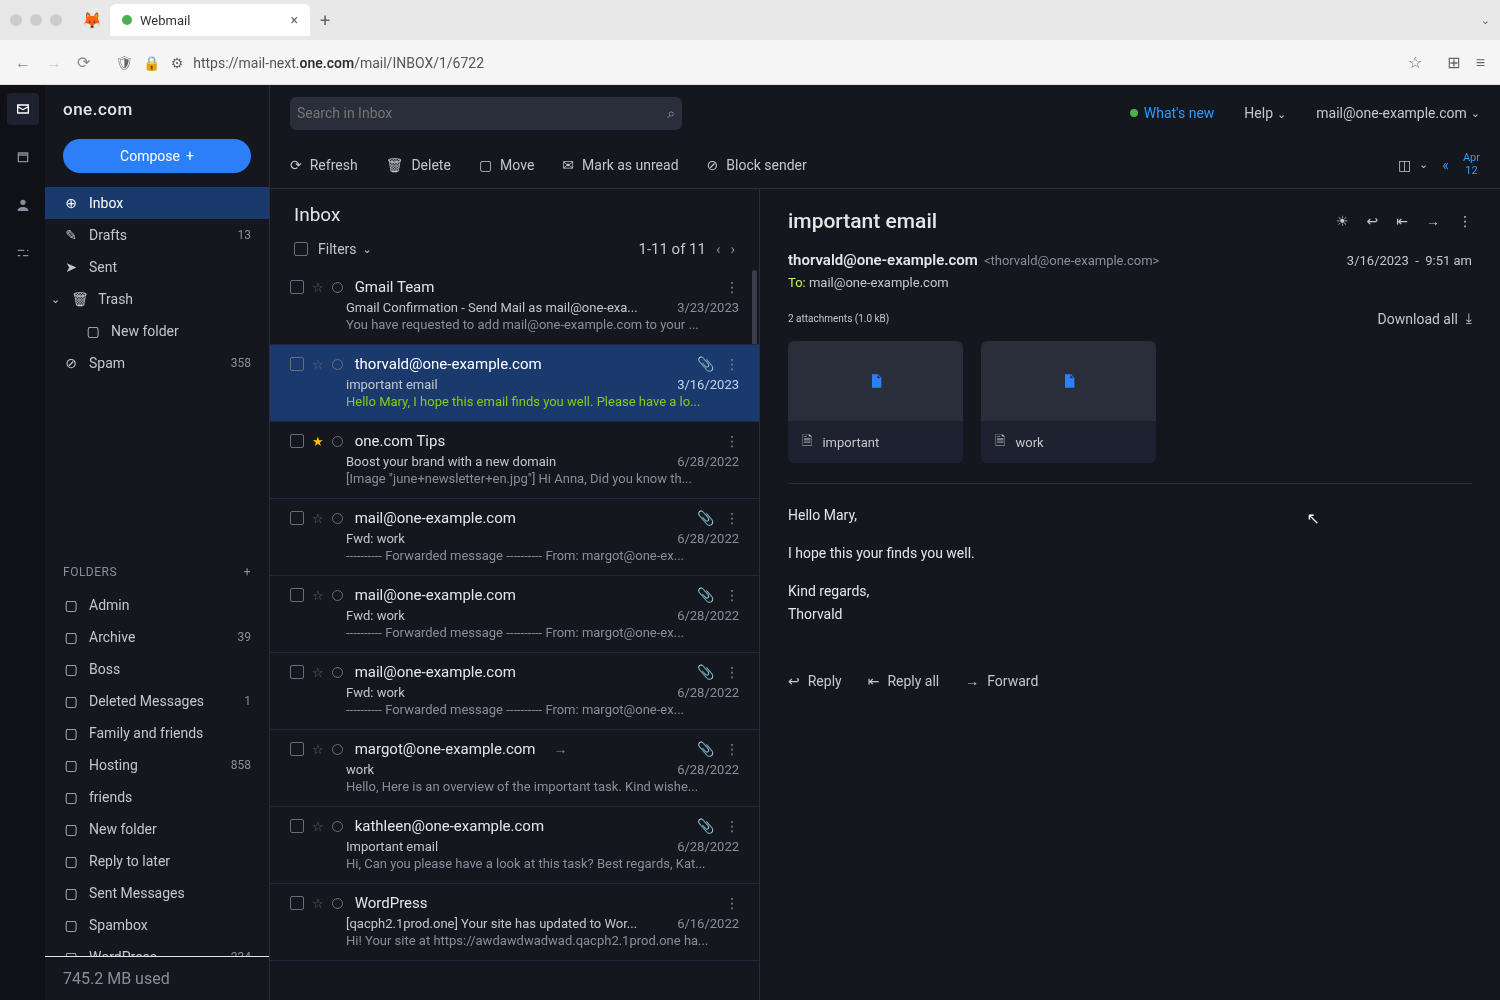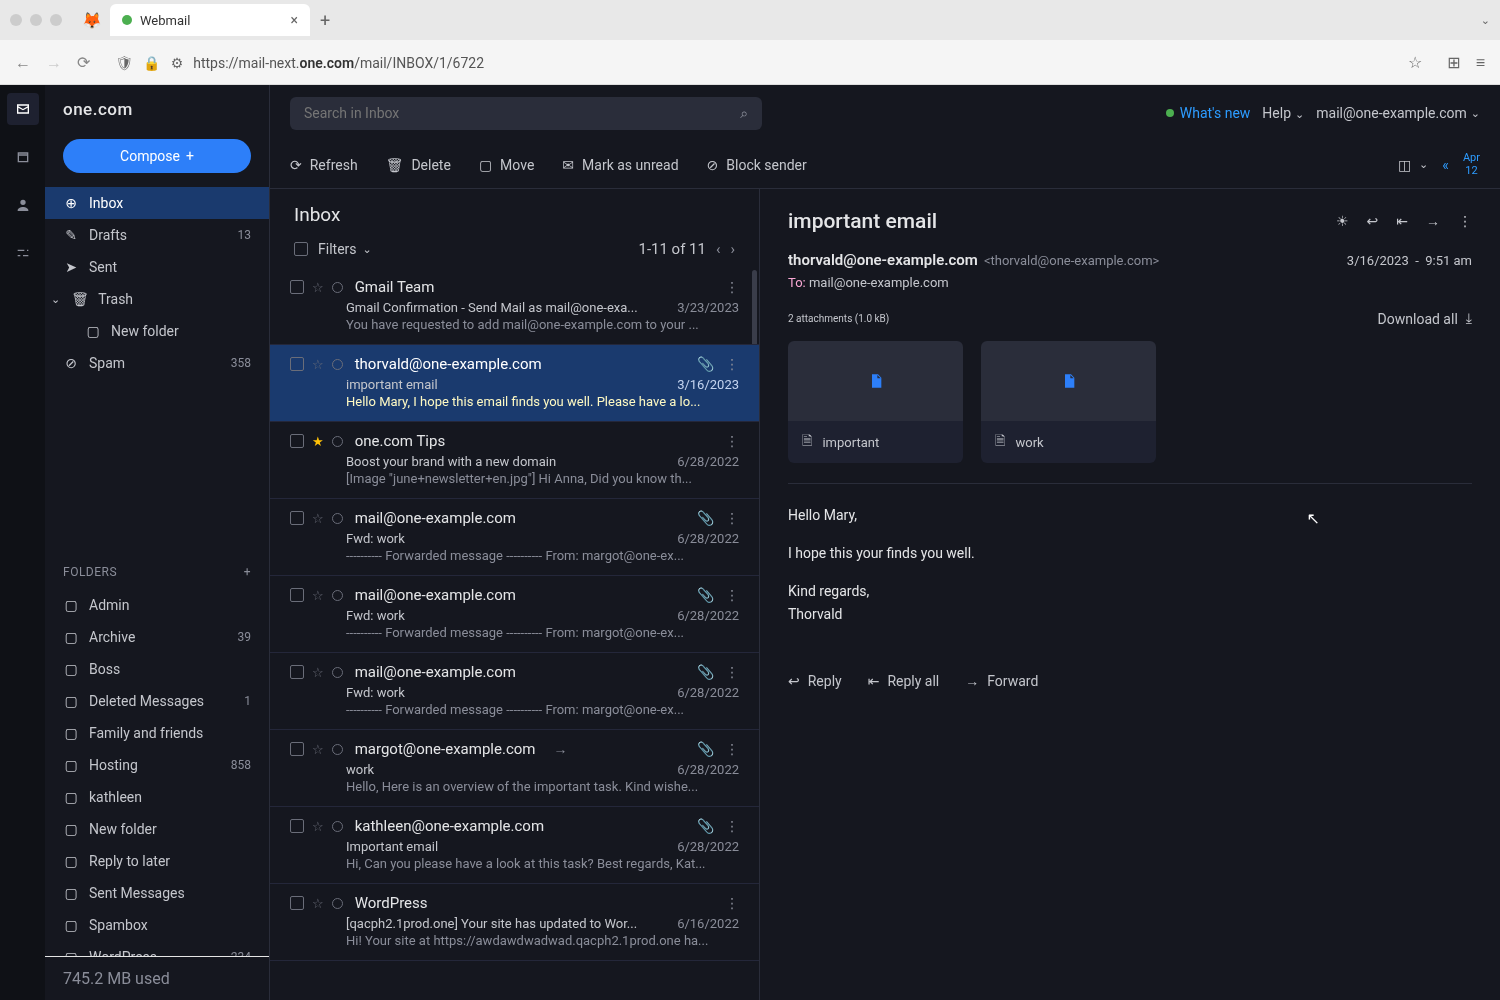--- a/index.html
+++ b/index.html
@@ -35,23 +35,23 @@
 .folder{display:flex;align-items:center;padding:8px 18px;gap:10px;cursor:pointer;color:#c4c6cc}
 .folder.active{background:#1a3a6e;color:#fff}
 .folder-icon{width:16px;display:flex;justify-content:center}
 .folder-count{margin-left:auto;font-size:12px;color:#8a8d99}
 .folder.sub{padding-left:40px}
 .folder-header{display:flex;align-items:center;padding:10px 18px;color:#8a8d99;font-size:12px;letter-spacing:0.5px}
 .folder-header .plus{margin-left:auto;cursor:pointer}
 .storage{padding:12px 18px;color:#8a8d99;font-size:16px;border-top:1px solid #e5e5e5}
 .main{flex:1;display:flex;flex-direction:column}
 .topbar{height:56px;display:flex;align-items:center;padding:0 20px;gap:20px}
-.search-box{background:#2a2d3a;border-radius:6px;padding:8px 14px;width:472px;display:flex;align-items:center;color:#8a8d99}
+.search-box{background:#2a2d3a;border-radius:6px;padding:8px 7px;width:392px;display:flex;align-items:center;color:#8a8d99}
 .search-box input{background:none;border:none;color:#e4e5e7;flex:1;font-size:14px;outline:none}
-.topbar-right{margin-left:auto;display:flex;align-items:center;gap:12px}
+.topbar-right{margin-left:auto;display:flex;align-items:center;gap:30px}
 .whats-new{color:#2d9cff;display:flex;align-items:center;gap:6px}
 .whatsnew-dot{width:8px;height:8px;border-radius:50%;background:#4caf50}
 .help{color:#c4c6cc;display:flex;align-items:flex-end;gap:4px;cursor:pointer}
 .account{color:#c4c6cc;display:flex;align-items:center;gap:4px;cursor:pointer}
 .toolbar{height:48px;display:flex;align-items:center;padding:0 20px;gap:28px;border-bottom:1px solid #2a2d3a}
 .tool-btn{display:flex;align-items:center;gap:8px;color:#c4c6cc;cursor:pointer;font-size:14px}
 .toolbar-right{margin-left:auto;display:flex;align-items:center;gap:14px}
 .date-badge{color:#2d9cff;font-size:11px;line-height:1.1;text-align:center}
 .content{flex:1;display:flex;overflow:hidden}
 .list-pane{width:490px;border-right:1px solid #2a2d3a;display:flex;flex-direction:column;overflow:hidden}
@@ -70,33 +70,33 @@
 .msg-star.starred{color:#ffc107}
 .msg-circle{width:11px;height:11px;border:1.5px solid #6a6d79;border-radius:50%}
 .msg-sender{font-size:15px;color:#e4e5e7;margin-left:4px}
 .msg.selected .msg-sender{color:#fff}
 .msg-icons{margin-left:auto;display:flex;gap:10px;align-items:center;color:#8a8d99}
 .msg-subject{font-size:13px;color:#c4c6cc;margin-top:4px;margin-left:56px;display:flex}
 .msg-subject-text{flex:1;white-space:nowrap;overflow:hidden;text-overflow:ellipsis}
 .msg-date{color:#8a8d99;font-size:13px;margin-left:10px}
 .msg.selected .msg-date{color:#c4d4f0}
 .msg-preview{font-size:13px;color:#8a8d99;margin-top:2px;margin-left:56px;white-space:nowrap;overflow:hidden;text-overflow:ellipsis}
-.msg.selected .msg-preview{color:#fef9c3}
+.msg.selected .msg-preview{color:#84cc16}
 .scrollbar{position:absolute;right:2px;top:0;width:5px;background:#3a3d4a;border-radius:3px}
 .reading{flex:1;padding:20px 28px;overflow-y:auto;position:relative}
 .reading-header{display:flex;align-items:center;margin-bottom:18px}
 .reading-subject{font-size:21px;font-weight:500}
 .reading-actions{margin-left:auto;display:flex;gap:18px;color:#c4c6cc}
 .reading-action{cursor:pointer}
 .sender-row{display:flex;align-items:baseline;margin-bottom:6px}
 .sender-name{font-weight:600;font-size:15px}
 .sender-email{color:#8a8d99;font-size:13px;margin-left:6px}
 .sender-date{margin-left:auto;color:#c4c6cc;font-size:13px}
 .to-row{color:#c4c6cc;font-size:13px;margin-bottom:20px}
-.to-label{color:#f9a8d4}
+.to-label{color:#bef264}
 .attach-bar{display:flex;align-items:center;margin-bottom:14px}
 .attach-count{color:#c4c6cc;font-size:10px}
 .download-all{margin-left:auto;color:#c4c6cc;font-size:14px;display:flex;align-items:center;gap:8px;cursor:pointer}
 .attachments{display:flex;gap:18px;margin-bottom:20px}
 .attachment{width:175px;border-radius:6px;overflow:hidden;cursor:pointer}
 .attach-preview{height:80px;background:#2a2d3a;display:flex;align-items:center;justify-content:center;font-size:28px;color:#2d7ff9}
 .attach-label{background:#1e2130;padding:10px 14px;display:flex;align-items:center;gap:10px;color:#c4c6cc;font-size:13px}
 .divider{height:1px;background:#2a2d3a;margin-bottom:20px}
 .body-text{color:#e4e5e7;line-height:1.7;font-size:14px}
 .body-text p{margin-bottom:14px}
@@ -229,21 +229,21 @@
           <span class="folder-icon">▢</span>
           <span>Family and friends</span>
         </div>
         <div class="folder">
           <span class="folder-icon">▢</span>
           <span>Hosting</span>
           <span class="folder-count">858</span>
         </div>
         <div class="folder">
           <span class="folder-icon">▢</span>
-          <span>kathleen</span>
+          <span>friends</span>
         </div>
         <div class="folder">
           <span class="folder-icon">▢</span>
           <span>New folder</span>
         </div>
         <div class="folder">
           <span class="folder-icon">▢</span>
           <span>Reply to later</span>
         </div>
         <div class="folder">

